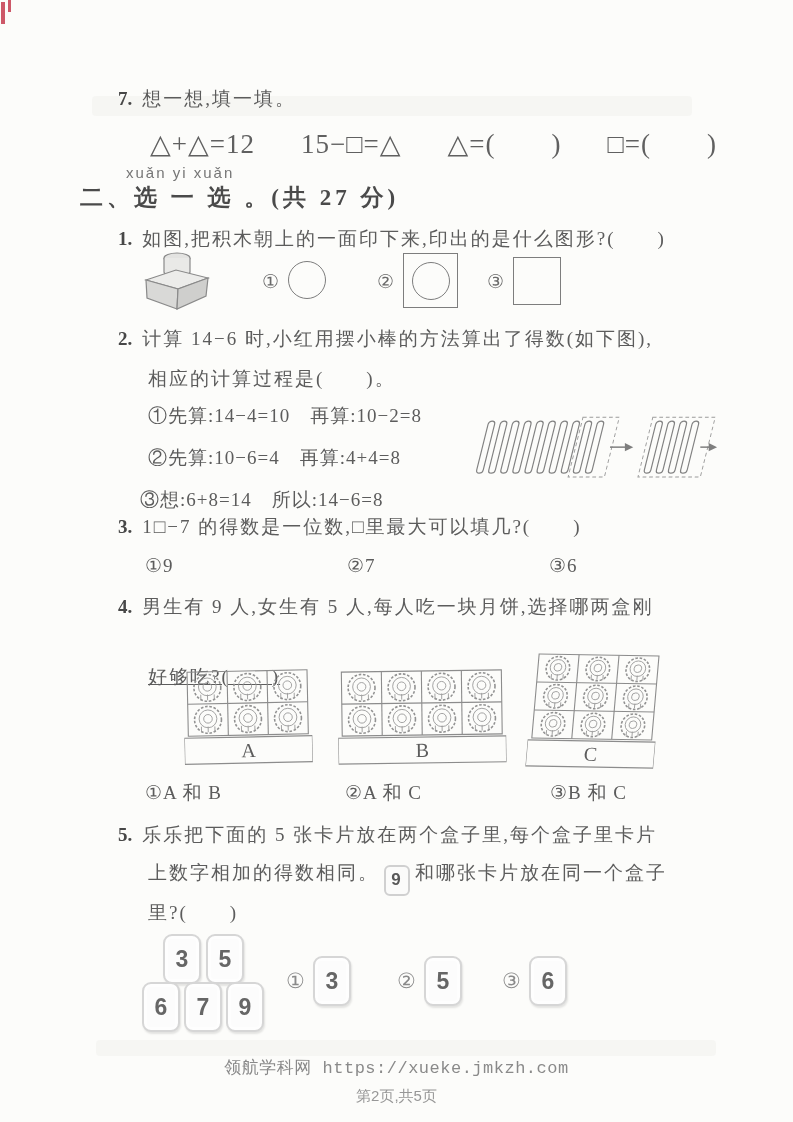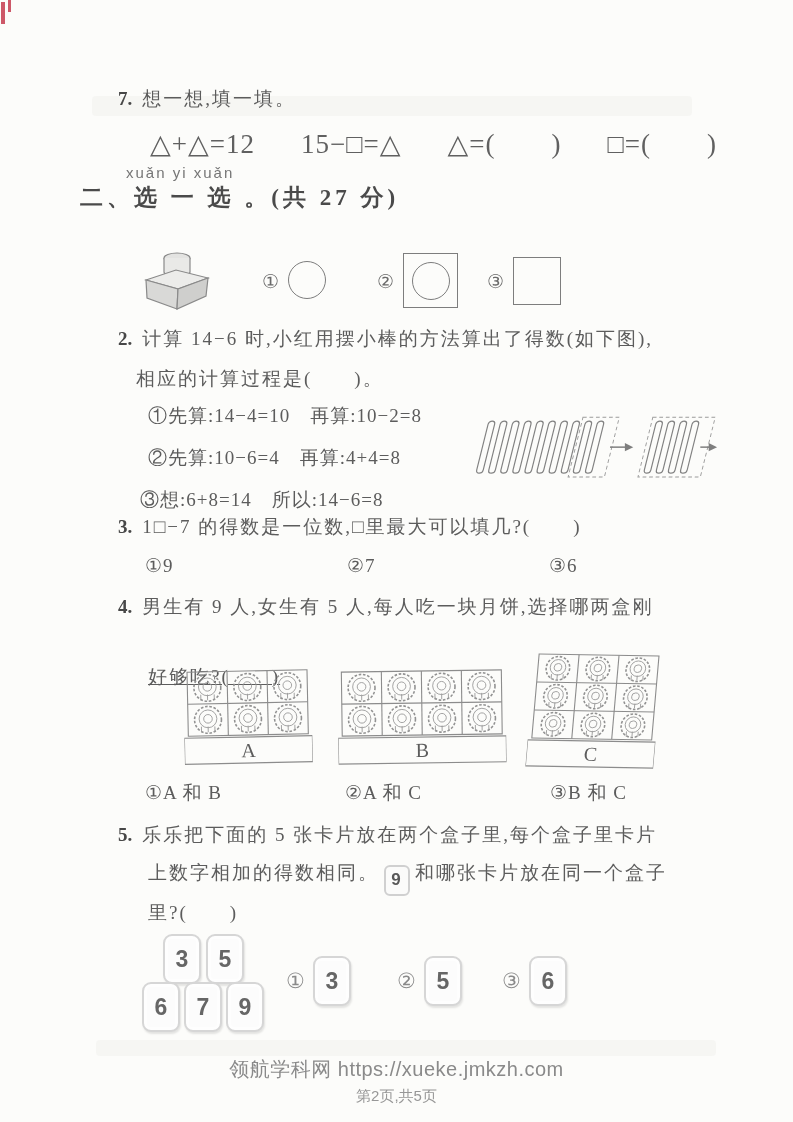--- a/index.html
+++ b/index.html
@@ -47,22 +47,22 @@
   .optgroup{position:absolute; display:flex; align-items:center; gap:8px;}
   .optgroup .mark{font-size:21px; color:#8a8a8a;}
 
   .boxwrap{position:absolute;}
   .rot-a{transform:rotate(-1.2deg);}
   .rot-b{transform:rotate(-0.8deg);}
   .rot-c{transform:skewX(-4deg) rotate(1deg);}
 
   .footer-site{
     position:absolute; left:0; right:0; top:1056px; text-align:center;
-    font-family:Liberation Sans, sans-serif;
-    font-size:20px; color:#8a8a8a; letter-spacing:.5px;
+    font-family:Liberation Mono, monospace;
+    font-size:17px; color:#8a8a8a; letter-spacing:.5px;
   }
   .footer-page{
     position:absolute; left:0; right:0; top:1087px; text-align:center;
     font-family:"Liberation Sans","DejaVu Sans",sans-serif;
     font-size:15px; color:#979797;
   }
 </style>
 </head>
 <body>
 
@@ -76,20 +76,23 @@
   <div class="abs qline" style="left:118px; top:86px;">
     <span class="qnum">7.</span><span>想一想,填一填。</span>
   </div>
   <div class="abs eqrow" style="left:150px; top:126px;">
     <span class="eqitem">△+△=12</span><span class="eqitem">15−□=△</span><span class="eqitem">△=(　　)</span><span>□=(　　)</span>
   </div>
 
   <div class="abs pinyin" style="left:126px; top:164px;">xuǎn yi xuǎn</div>
   <div class="abs section" style="left:80px; top:182px;">二、选 一 选 。(共 27 分)</div>
 
+  <div class="abs qline" style="left:118px; top:226px;">
+    <span class="qnum">1.</span><span>如图,把积木朝上的一面印下来,印出的是什么图形?(　　)</span>
+  </div>
 
   <svg class="abs" style="left:140px; top:248px;" width="74" height="66" viewBox="0 0 74 66">
     <ellipse cx="37" cy="10" rx="13" ry="5" fill="#e3e3e1" stroke="#8a8a8a" stroke-width="1.2"></ellipse>
     <path d="M24,10 L24,24 A13,5 0 0 0 50,24 L50,10" fill="#e9e9e7" stroke="#8a8a8a" stroke-width="1.2"></path>
     <path d="M6,32 L36,22 L68,30 L38,41 Z" fill="#ececea" stroke="#8a8a8a" stroke-width="1.2"></path>
     <path d="M6,32 L38,41 L37,61 L7,50 Z" fill="#d9d9d7" stroke="#8a8a8a" stroke-width="1.2"></path>
     <path d="M68,30 L38,41 L37,61 L66,48 Z" fill="#cfcfcd" stroke="#8a8a8a" stroke-width="1.2"></path>
   </svg>
 
   <div class="abs optmark" style="left:262px; top:270px;">①</div>
@@ -99,21 +102,21 @@
   <div class="shape-square" style="left:403px; top:253px; width:53px; height:53px;">
     <span class="inner-circle"></span>
   </div>
 
   <div class="abs optmark" style="left:487px; top:270px;">③</div>
   <div class="shape-square" style="left:513px; top:257px; width:46px; height:46px;"></div>
 
   <div class="abs qline" style="left:118px; top:326px;">
     <span class="qnum">2.</span><span>计算 14−6 时,小红用摆小棒的方法算出了得数(如下图),</span>
   </div>
-  <div class="abs qline" style="left:136px; top:366px;">相应的计算过程是(　　)。</div>
+  <div class="abs qline" style="left:148px; top:366px;">相应的计算过程是(　　)。</div>
   <div class="abs optline" style="left:148px; top:403px;text-align:right;">①先算:14−4=10　再算:10−2=8</div>
   <div class="abs optline" style="left:148px; top:445px;">②先算:10−6=4　再算:4+4=8</div>
   <div class="abs optline" style="left:140px; top:487px;">③想:6+8=14　所以:14−6=8</div>
 
   <div class="abs" id="sticks-holder" style="left:474px; top:414px;"><svg width="244" height="70" viewBox="0 0 262 70">
         <g transform="translate(16,5) skewX(-14)">
           <rect y="0" width="7" height="56" rx="3.5" fill="none" stroke="#828282" stroke-width="1.3" x="0"></rect>
           <rect y="0" width="7" height="56" rx="3.5" fill="none" stroke="#828282" stroke-width="1.3" x="13"></rect>
           <rect y="0" width="7" height="56" rx="3.5" fill="none" stroke="#828282" stroke-width="1.3" x="26"></rect>
           <rect y="0" width="7" height="56" rx="3.5" fill="none" stroke="#828282" stroke-width="1.3" x="39"></rect>

